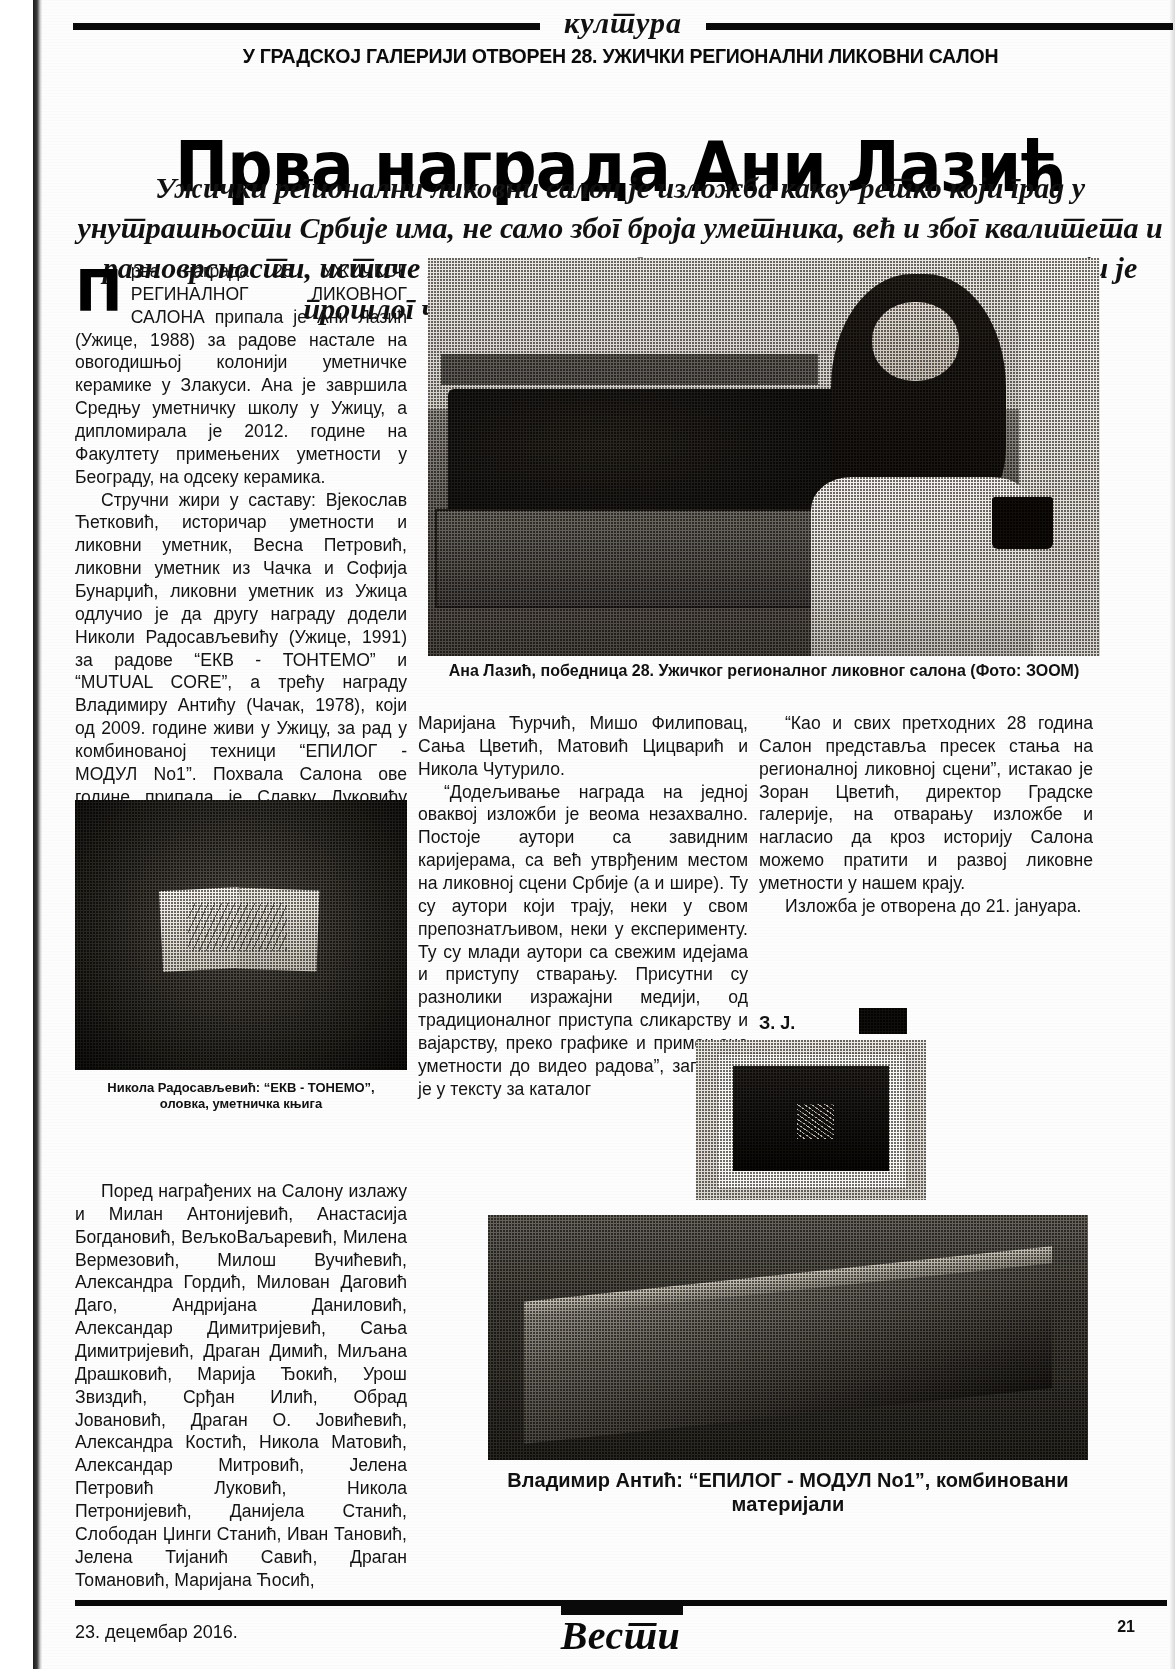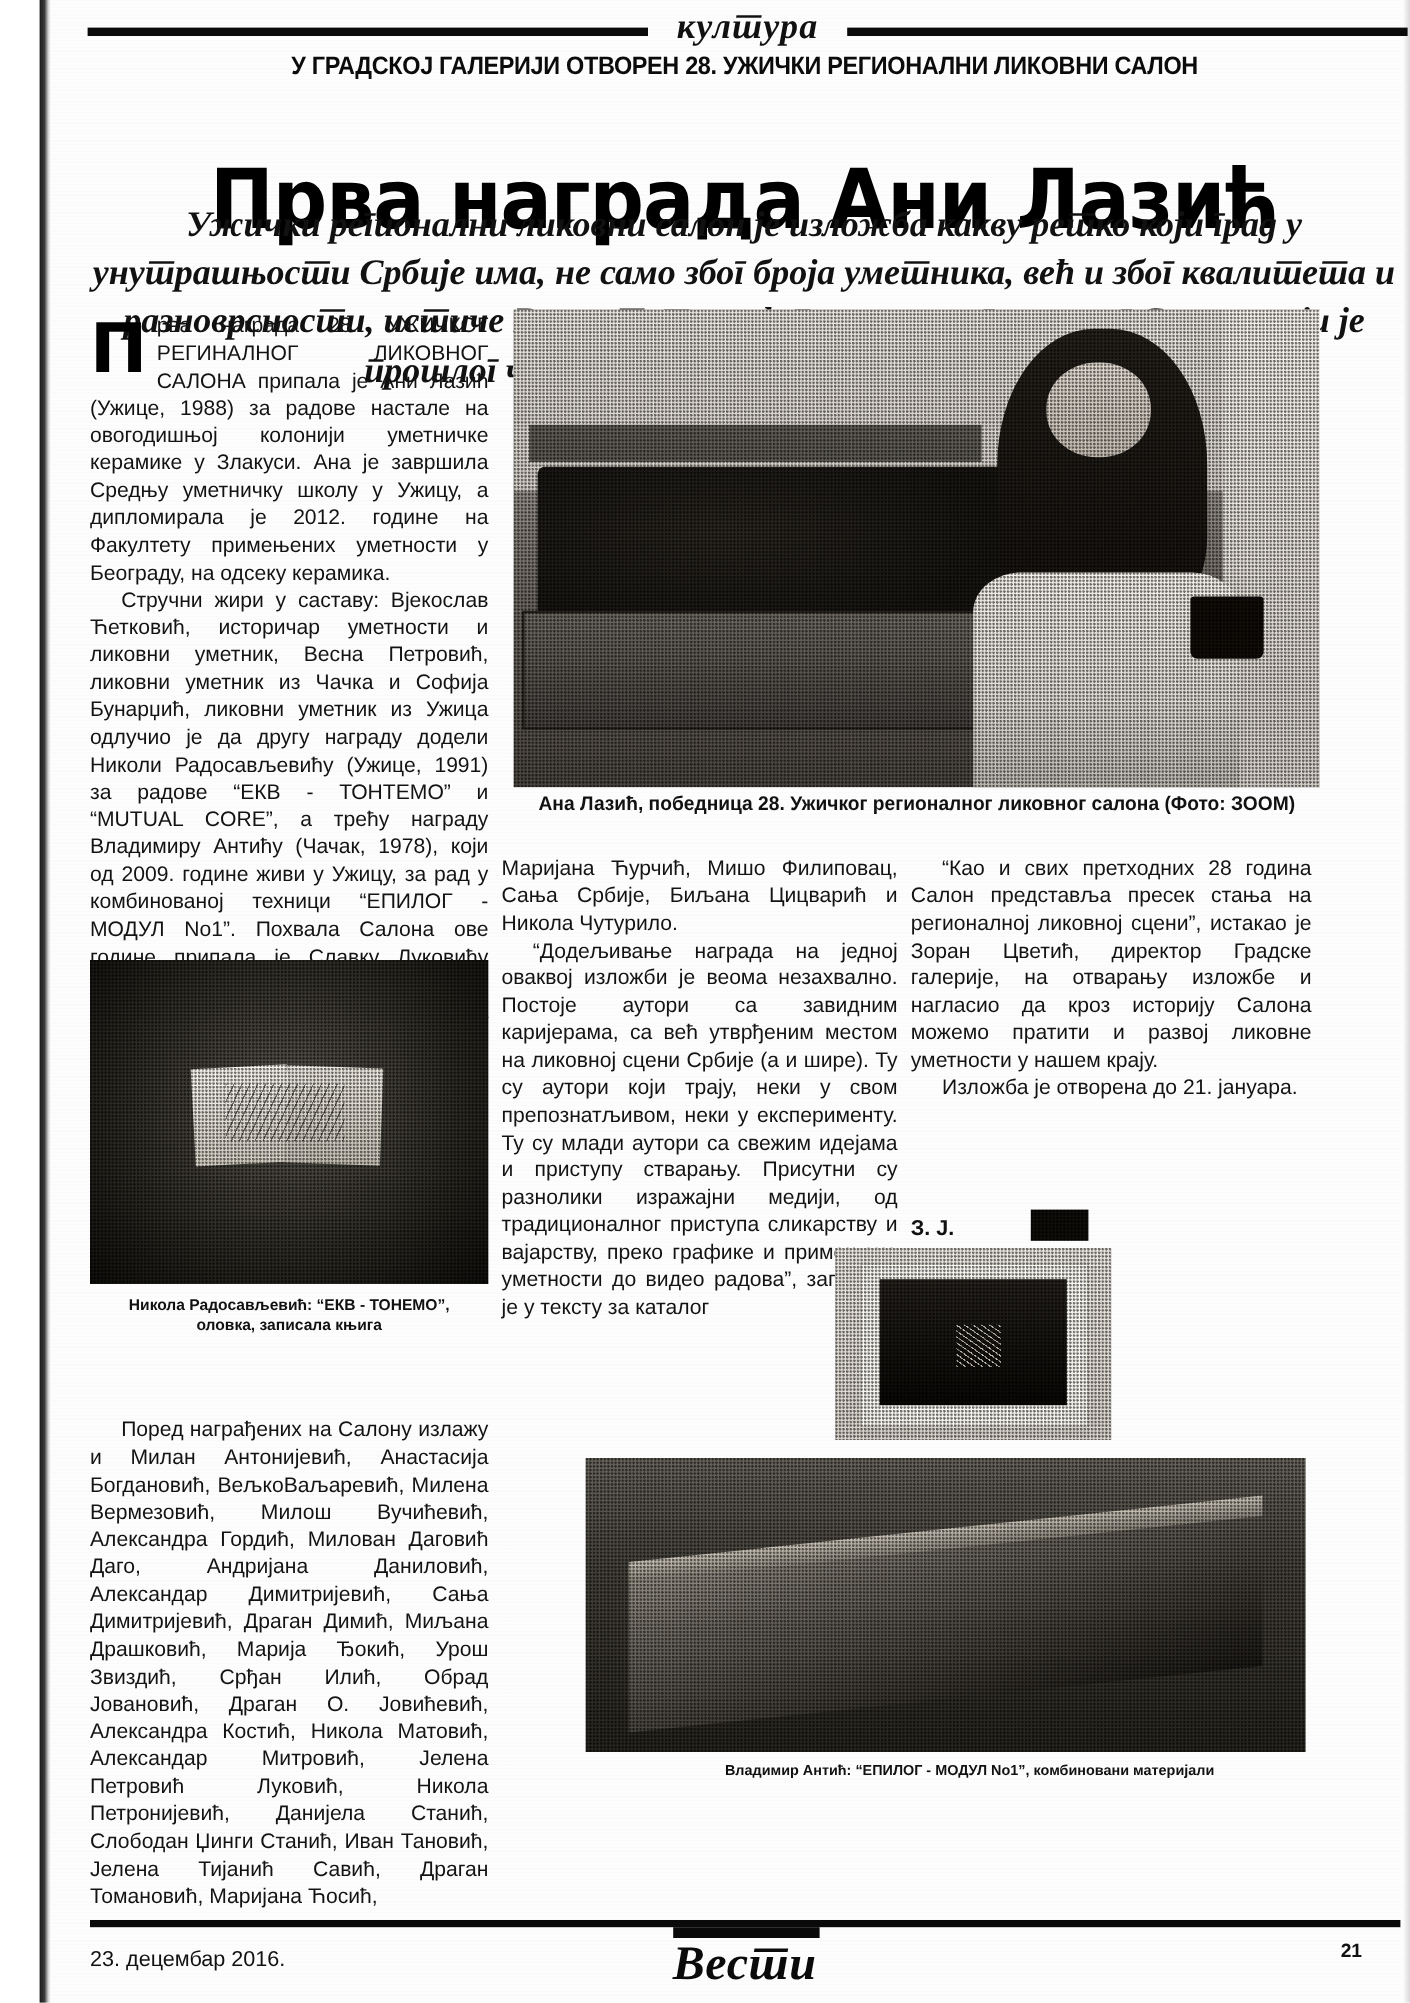--- a/index.html
+++ b/index.html
@@ -216,21 +216,21 @@
   .caption{
     position:absolute;
     font-family:"Liberation Sans", sans-serif;
     font-weight:700;
     text-align:center;
     color:#111;
     line-height:1.22;
   }
   #cap-ana{left:395px;top:660px;width:672px;font-size:16.5px;transform:scaleX(0.97);}
   #cap-book{left:30px;top:1080px;width:356px;font-size:13px;}
-  #cap-epilog{left:450px;top:1468px;width:650px;font-size:12px;}
+  #cap-epilog{left:430px;top:1468px;width:650px;font-size:20px;}
 
   
   .footer-rule{
     position:absolute;left:42px;top:1600px;width:1092px;height:6px;background:#0a0a0a;
   }
   .footer-notch{
     position:absolute;left:528px;top:1606px;width:122px;height:9px;background:#0a0a0a;
   }
   .footer-date{
     position:absolute;left:42px;top:1622px;
@@ -282,40 +282,40 @@
     <div class="rightwall"></div>
     <div class="person-hair"></div>
     <div class="person-face"></div>
     <div class="person-body"></div>
     <div class="vessel"></div>
     <div class="halftone"></div>
   </div>
   <div class="caption" id="cap-ana">Ана Лазић, победница 28. Ужичког регионалног ликовног салона (Фото: ЗООМ)</div>
 
   <div class="col" id="col2-mid">
-    <p class="noind">Маријана Ћурчић, Мишо Филиповац, Сања Србије, Биљана Цицварић и Никола Чутурило.</p>
+    <p class="noind">Маријана Ћурчић, Мишо Филиповац, Сања Цветић, Матовић Цицварић и Никола Чутурило.</p>
     <p>“Додељивање награда на једној оваквој изложби је веома незахвално. Постоје аутори са завидним каријерама, са већ утврђеним местом на ликовној сцени Србије (а и шире). Ту су аутори који трају, неки у свом препознатљивом, неки у експерименту. Ту су млади аутори са свежим идејама и приступу стварању. Присутни су разнолики изражајни медији, од традиционалног приступа сликарству и вајарству, преко графике и примењене уметности до видео радова”, записала је у тексту за каталог</p>
   </div>
 
   <div class="col" id="col3-mid">
     <p>“Као и свих претходних 28 година Салон представља пресек стања на регионалној ликовној сцени”, истакао је Зоран Цветић, директор Градске галерије, на отварању изложбе и нагласио да кроз историју Салона можемо пратити и развој ликовне уметности у нашем крају.</p>
     <p>Изложба је отворена до 21. јануара.</p>
   </div>
   <div class="byline">З. Ј.</div>
 
   <div class="photo" id="photo-book">
     <div class="bg"></div>
     <div class="page-l"></div>
     <div class="page-r"></div>
     <div class="scribble"></div>
     <div class="halftone"></div>
   </div>
   <div class="caption" id="cap-book">
     <div>Никола Радосављевић: “ЕКВ - ТОНЕМО”,</div>
-    <div>оловка, записала књига</div>
+    <div>оловка, уметничка књига</div>
   </div>
 
   <div class="col" id="col1-bottom">
     <p>Поред награђених на Салону излажу и Милан Антонијевић, Анастасија Богдановић, ВељкоВаљаревић, Милена Вермезовић, Милош Вучићевић, Александра Гордић, Милован Даговић Даго, Андријана Даниловић, Александар Димитријевић, Сања Димитријевић, Драган Димић, Миљана Драшковић, Марија Ђокић, Урош Звиздић, Срђан Илић, Обрад Јовановић, Драган О. Јовићевић, Александра Костић, Никола Матовић, Александар Митровић, Јелена Петровић Луковић, Никола Петронијевић, Данијела Станић, Слободан Џинги Станић, Иван Тановић, Јелена Тијанић Савић, Драган Томановић, Маријана Ћосић,</p>
   </div>
 
   <div class="photo" id="photo-small">
     <div class="halftone"></div>
   </div>
 

